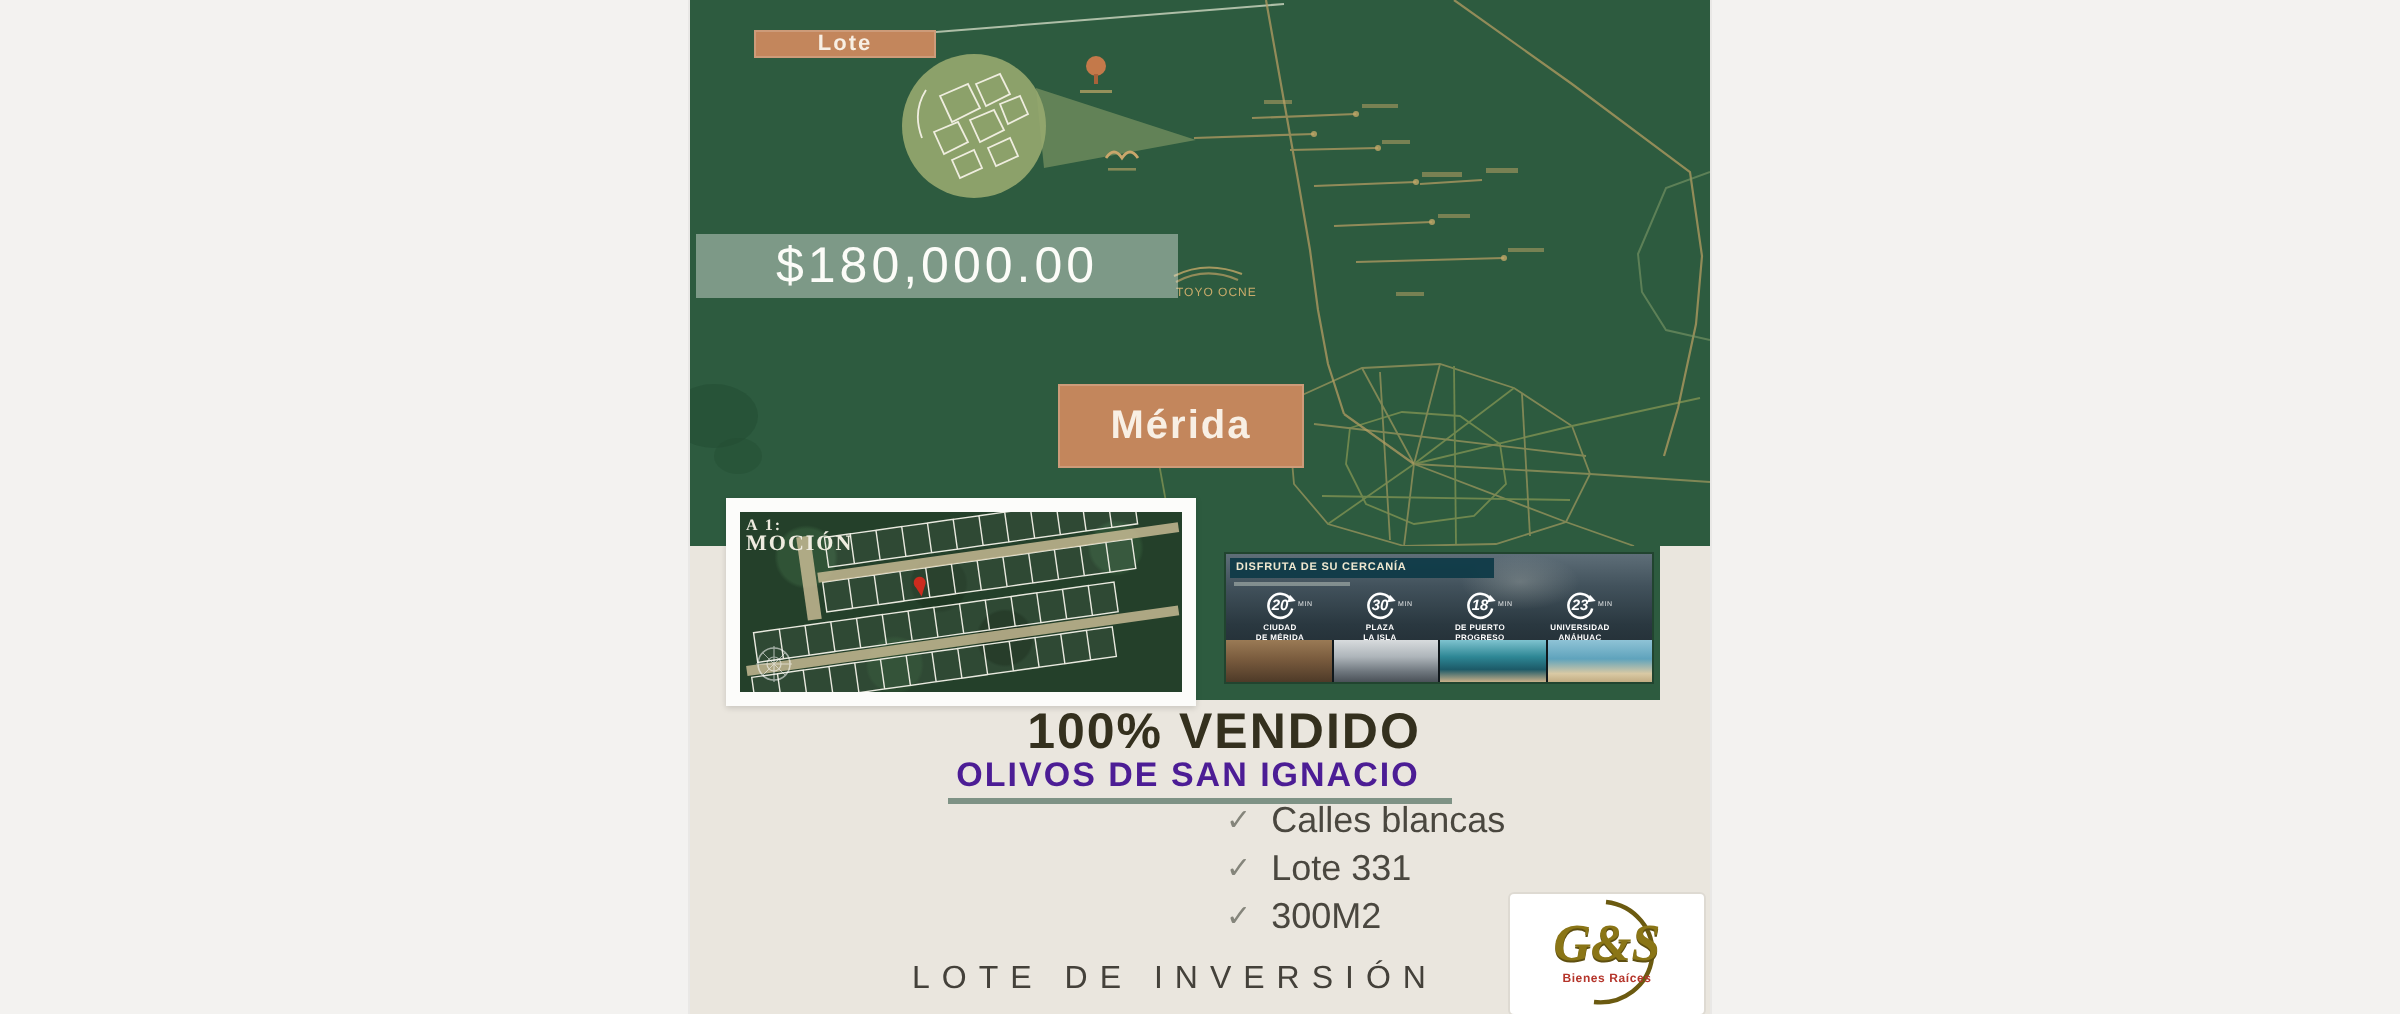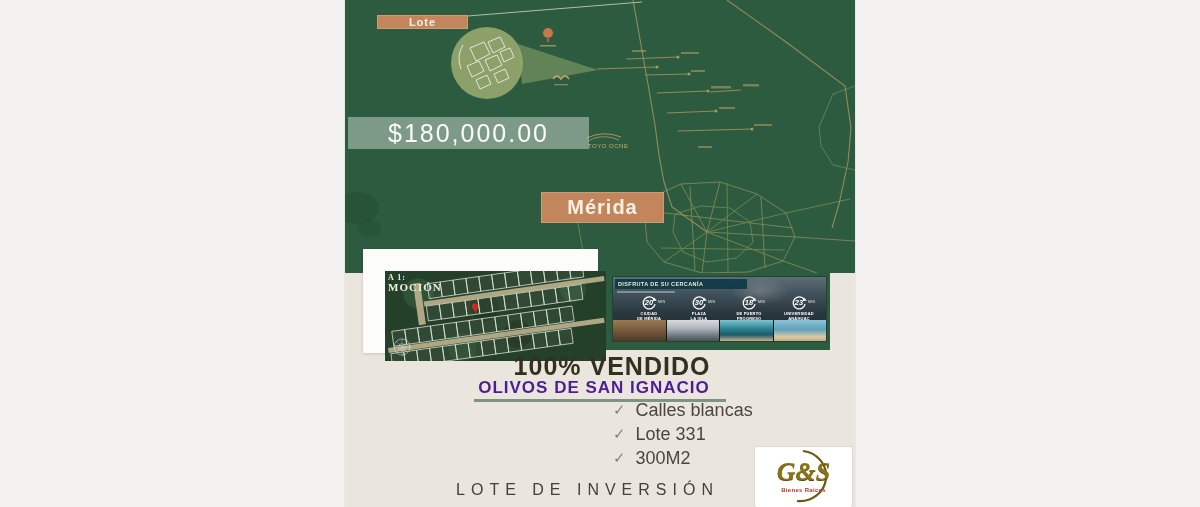--- a/index.html
+++ b/index.html
@@ -24,31 +24,31 @@
     background:#2d5b3f;
   }
   .roads{position:absolute;left:0;top:0;}
   .tan-box{
     position:absolute;background:#c3865c;color:#f8efe4;
     display:flex;align-items:center;justify-content:center;
     font-weight:bold;letter-spacing:1px;
     box-shadow:inset 0 0 0 1px rgba(255,255,255,0.18);
   }
   .sisal{left:32px;top:15px;width:91px;height:14px;font-size:11px;}
-  .merida{left:196px;top:192px;width:123px;height:31px;font-size:20px;text-align:right;}
+  .merida{left:184px;top:192px;width:123px;height:42px;font-size:20px;text-align:right;}
   .price-box{
     position:absolute;left:3px;top:117px;width:241px;height:32px;
     background:rgba(236,240,235,0.42);
     display:flex;align-items:center;justify-content:center;
     color:#fcfcf8;font-size:25px;letter-spacing:2px;
   }
   
   .inset{
     position:absolute;left:18px;top:249px;width:235px;height:104px;
-    background:#fcfcfa;box-sizing:border-box;padding:22px;
+    background:#fcfcfa;box-sizing:border-box;padding:7px;
     box-shadow:0 1px 3px rgba(0,0,0,0.15);
   }
   .aerial{
     position:relative;width:221px;height:90px;overflow:hidden;
     background-color:#24402a;
     background-image:
       radial-gradient(circle at 15% 25%, #305336 0 7%, transparent 8%),
       radial-gradient(circle at 60% 70%, #1c331f 0 9%, transparent 10%),
       radial-gradient(circle at 85% 20%, #2e5134 0 6%, transparent 7%),
       radial-gradient(circle at 35% 85%, #2a4a2f 0 8%, transparent 9%),
@@ -65,21 +65,21 @@
     box-shadow:0 0 0 1px rgba(0,0,0,0.25);
   }
   .strip-glow{position:absolute;left:55%;top:0;width:60px;height:28px;background:radial-gradient(ellipse at center,rgba(220,220,210,0.25),transparent 70%);}
   .strip-header{
     position:absolute;left:2px;top:2px;width:132px;height:10px;
     background:rgba(13,58,70,0.92);
     display:flex;align-items:center;padding-left:3px;box-sizing:border-box;
     color:#f0e8d0;font-size:5.5px;font-weight:bold;letter-spacing:.4px;white-space:nowrap;
   }
   .strip-subline{position:absolute;left:4px;top:14px;width:58px;height:2px;background:#cfd8cd;opacity:.45;}
-  .badges{position:absolute;left:2px;top:18px;width:209px;display:flex;justify-content:flex-end;}
+  .badges{position:absolute;left:2px;top:18px;width:209px;display:flex;justify-content:flex-start;}
   .badge{width:50px;text-align:center;color:#fff;position:relative;}
   .ring{position:relative;width:16px;height:16px;margin:0 auto;}
   .ring svg{position:absolute;left:0;top:0;}
   .num{position:absolute;left:0;top:3px;width:16px;text-align:center;font-size:7.5px;font-weight:bold;font-style:italic;}
   .unit{position:absolute;left:34px;top:5px;font-size:3.5px;opacity:.85;letter-spacing:.3px;}
   .blab{margin-top:1px;font-size:4px;font-weight:bold;line-height:1.2;letter-spacing:.2px;}
   .dist-bar{width:14px;height:1.5px;background:#e8e4d8;opacity:.5;margin:1.5px auto 0;}
   .photos{position:absolute;left:0;top:43px;width:213px;height:21px;display:flex;gap:1px;background:#10181c;}
   .photos div{flex:1;}
   .ph1{background:linear-gradient(180deg,#9a7a55 0%,#7a5c3e 45%,#4e3a28 100%);}

